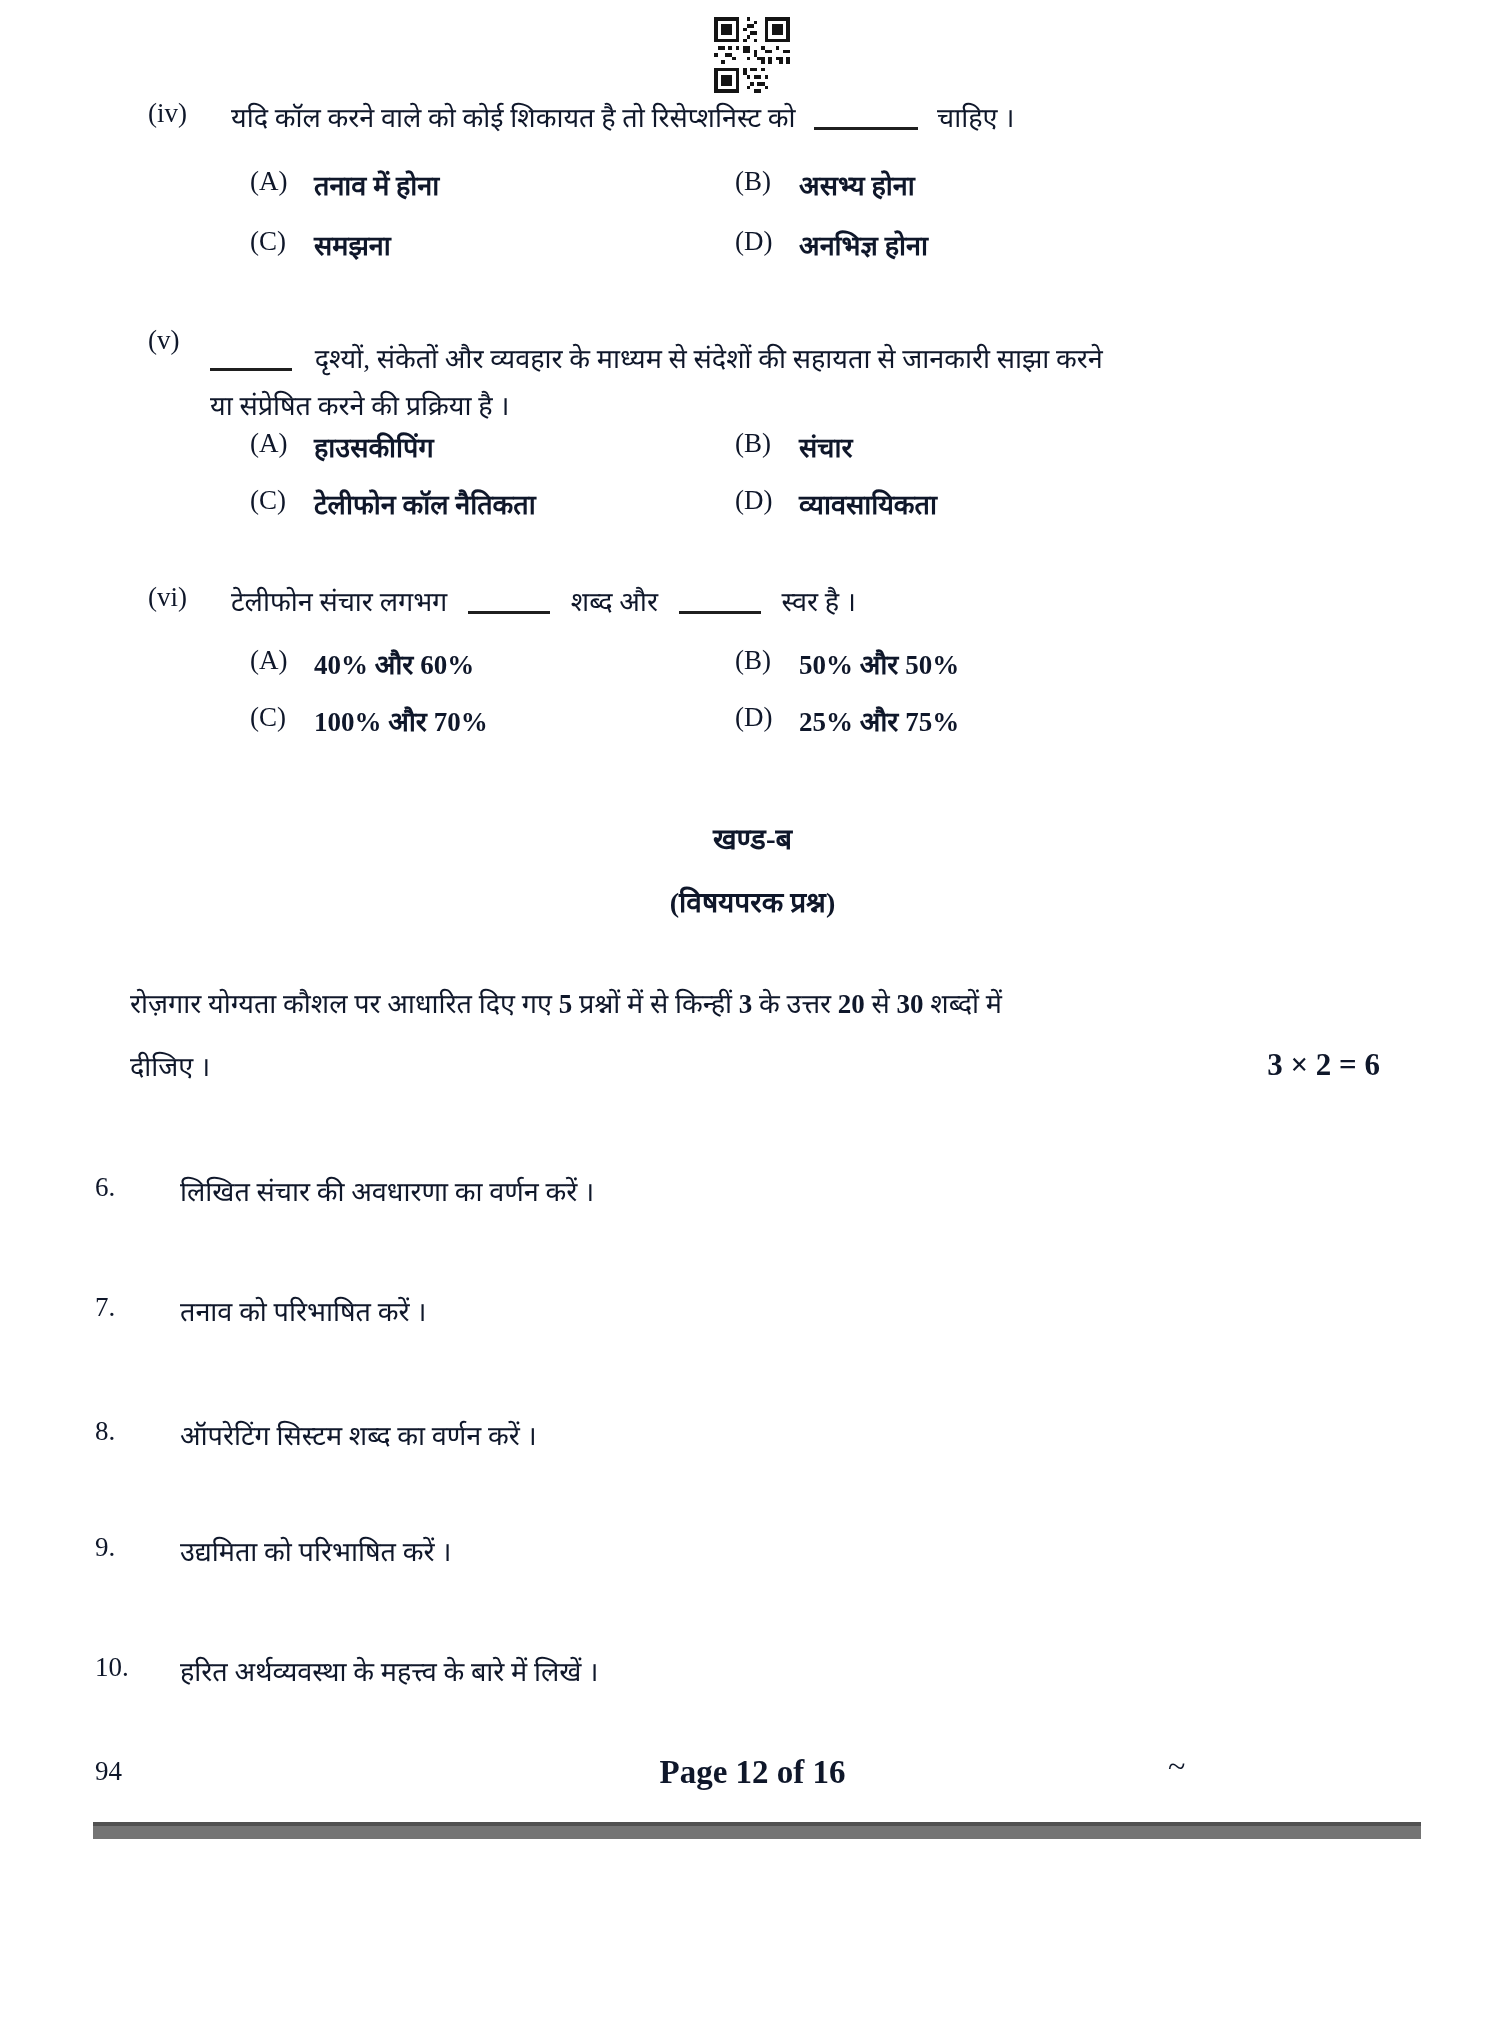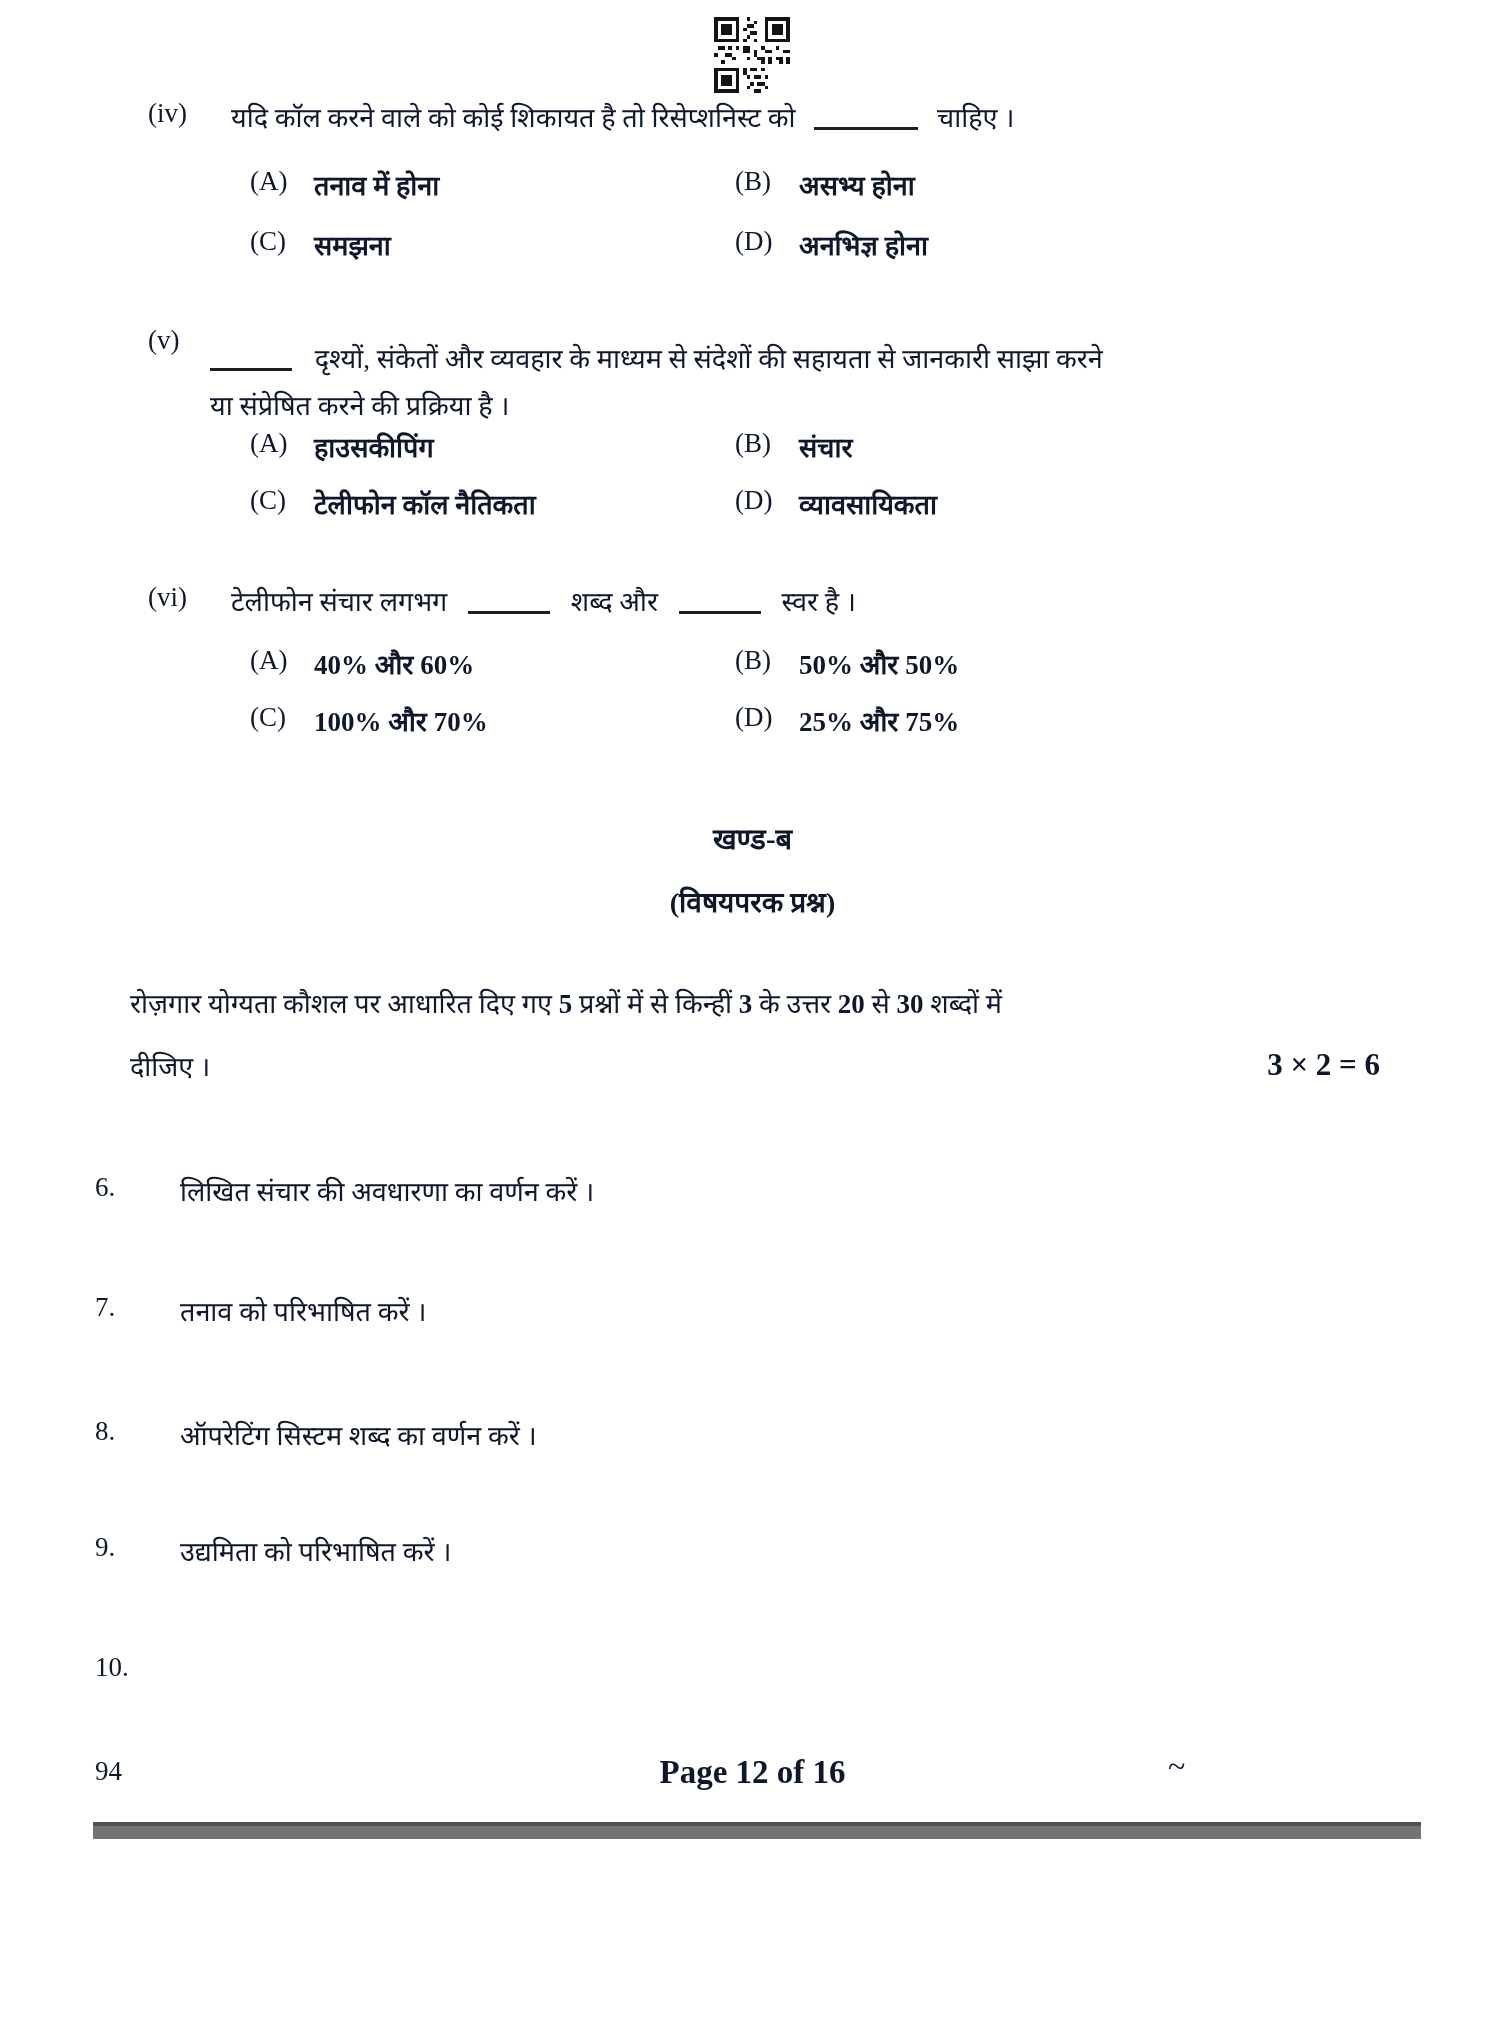--- a/index.html
+++ b/index.html
@@ -211,20 +211,21 @@
   <div class="subrow" style="top:1416px">
     <span class="subnum">8.</span>
     <span class="subtext">ऑपरेटिंग सिस्टम शब्द का वर्णन करें ।</span>
   </div>
   <div class="subrow" style="top:1532px">
     <span class="subnum">9.</span>
     <span class="subtext">उद्यमिता को परिभाषित करें ।</span>
   </div>
   <div class="subrow" style="top:1652px">
     <span class="subnum">10.</span>
+    <span class="subtext">हरित अर्थव्यवस्था के महत्त्व के बारे में लिखें ।</span>
   </div>
 
   <div class="footer-left">94</div>
   <div class="footer-center">Page 12 of 16</div>
   <div class="footer-right">~</div>
   <div class="graybar"></div>
 
 </div>
 
 </body></html>

